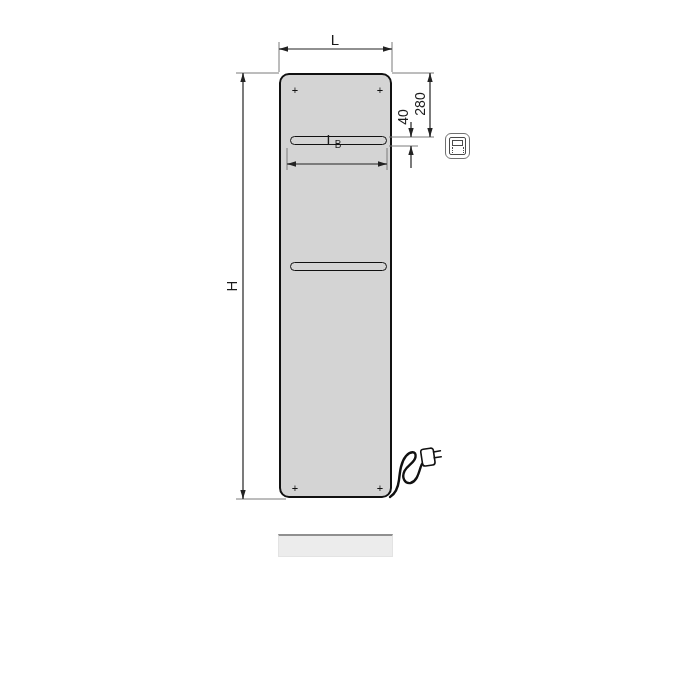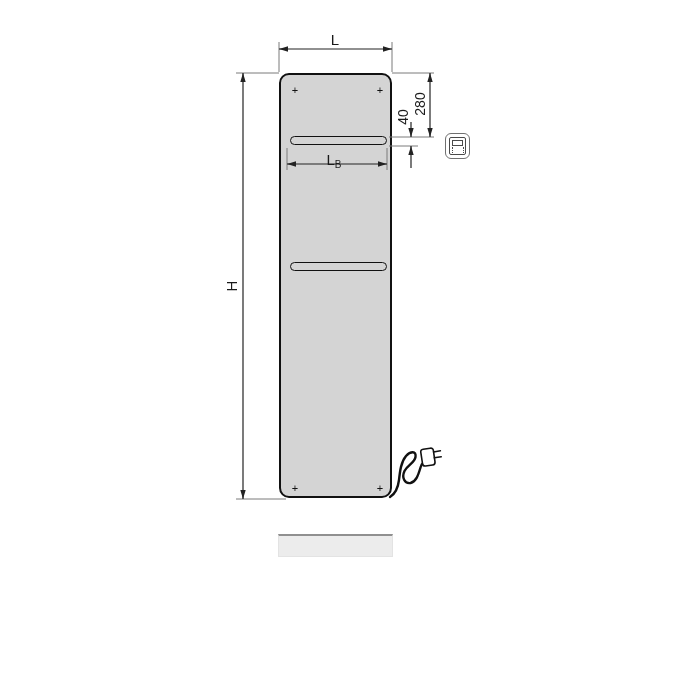--- a/index.html
+++ b/index.html
@@ -140,21 +140,21 @@
   </svg>
 
   <div class="dim-label" style="left:335px;top:40px;font-size:15px;">L</div>
 
   <div class="dim-label rot" style="left:232px;top:286px;font-size:15px;">H</div>
 
   <div class="dim-label rot" style="left:420px;top:104px;">280</div>
 
   <div class="dim-label rot" style="left:403px;top:117px;">40</div>
 
-  <div class="dim-label" style="left:334px;top:162px;font-size:15px;">
+  <div class="dim-label" style="left:334px;top:142px;font-size:15px;">
     <span>L</span><span class="sub">B</span>
   </div>
 
   <div class="pictogram">
     <div class="inner">
       <div class="display"></div>
       <div class="dash l"></div>
       <div class="dash r"></div>
     </div>
   </div>

